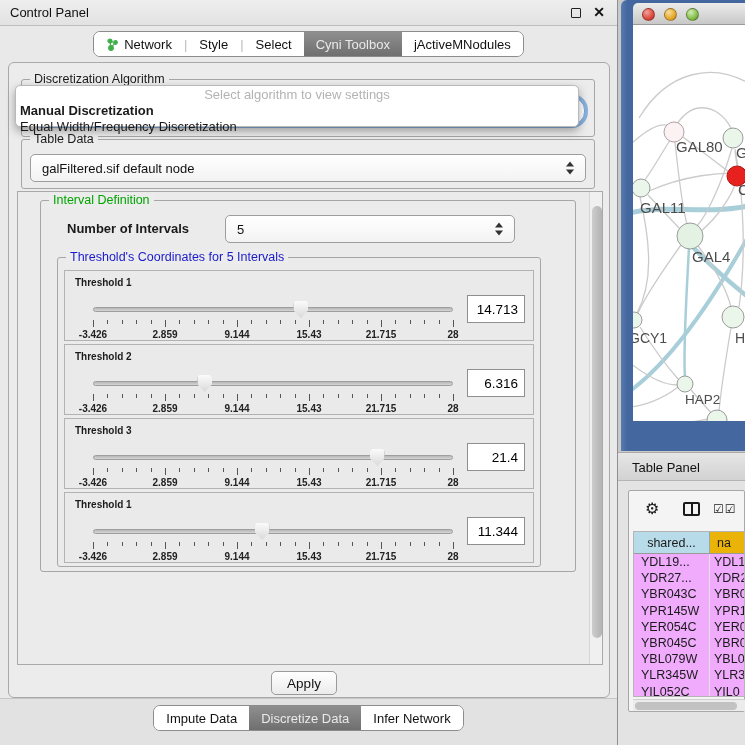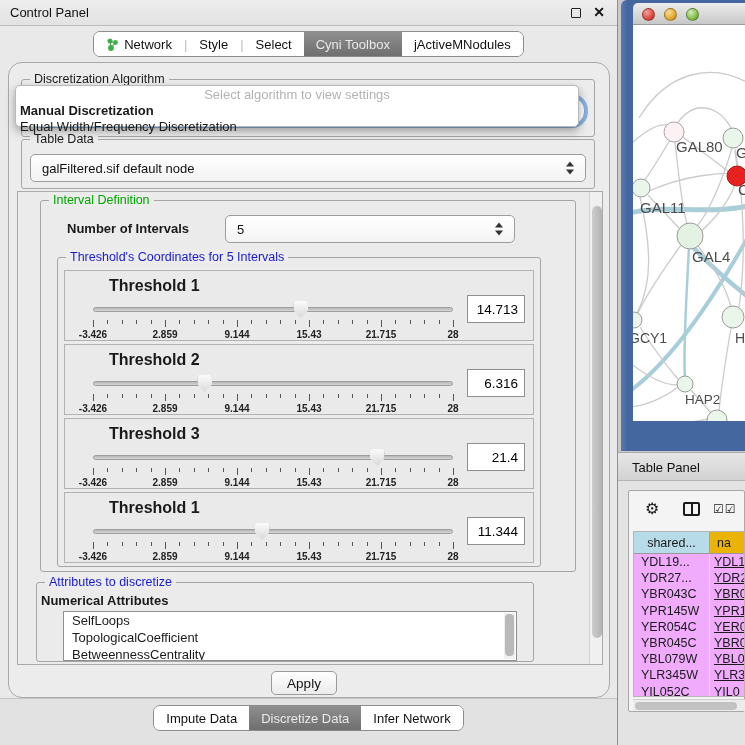--- a/index.html
+++ b/index.html
@@ -15,21 +15,21 @@
   .float-icon { position:absolute; right:36px; top:8px; width:10px; height:10px; border:1.6px solid #222; border-radius:1px; }
   .close-icon { position:absolute; right:12px; top:4px; font-size:14px; font-weight:bold; color:#111; }
 
   .tabbar { position:absolute; left:0; top:31px; width:100%; display:flex; justify-content:center; }
   .tabgroup { display:inline-flex; align-items:stretch; height:26px; background:#fff; border:1px solid #8c8c8c; border-radius:7px; overflow:hidden; }
   .tab { display:flex; align-items:center; gap:5px; padding:0 12px; font-size:13px; color:#111; background:#fff; cursor:default; }
   .tab.sel { background:linear-gradient(#8f8f8f,#6f6f6f); color:#e9e9e9; }
   .sep { align-self:center; color:#bcbcbc; font-size:13px; }
   .nicon svg { display:block; }
 
-  .mainbox { position:absolute; left:8px; top:62px; width:602px; height:636px; background:#ececec; border:1px solid #a9a9a9; border-radius:14px; }
+  .mainbox { position:absolute; left:8px; top:62px; width:602px; height:636px; background:#ececec; border:1px solid #a9a9a9; border-radius:6px; }
   .group { position:absolute; border:1px solid #a6a6a6; border-radius:3px; }
   .gtitle { position:absolute; top:-8px; left:8px; background:#ececec; padding:0 4px; font-size:12.5px; white-space:nowrap; }
   .gtitle.green { color:#00a400; }
   .gtitle.blue { color:#1a1acc; }
 
   
   .algo-group { left:12px; top:16px; width:574px; height:58px; }
   .algo-combo { position:absolute; left:20px; top:34px; width:556px; height:28px; border-radius:13px; background:#fff; border:1px solid #79a7d9; box-shadow:0 0 0 3px rgba(86,148,217,.65); z-index:1; }
   .popup { position:absolute; left:6px; top:22px; width:564px; height:42px; background:#fff; border:1px solid #b9b9b9; border-radius:5px; box-shadow:0 4px 10px rgba(0,0,0,.35); z-index:50; padding-top:1px; }
   .popt { height:16px; line-height:16px; font-size:13px; padding-left:4px; white-space:nowrap; }
@@ -49,21 +49,21 @@
   .scrollarea { position:absolute; left:8px; top:128px; width:586px; height:474px; border:1px solid #a9a9a9; background:#ebebeb; overflow:hidden; }
   .vsb { position:absolute; right:0; top:0; width:13px; height:100%; background:#f0f0f0; border-left:1px solid #d4d4d4; }
   .vsb .thumbv { position:absolute; left:1.5px; top:14px; width:10px; height:432px; border-radius:5px; background:linear-gradient(90deg,#cdcdcd,#b3b3b3); }
 
   .interval-group { left:22px; top:8px; width:536px; height:372px; }
   .noi-label { position:absolute; left:26px; top:20px; font-weight:bold; font-size:13px; }
   .noi-combo { left:184px; top:14px; width:290px; height:28px; }
   .thr-group { left:16px; top:56px; width:484px; height:310px; }
 
   .tbox { position:absolute; left:6px; width:470px; height:71px; background:#eaeaea; border:1px solid #b2b2b2; }
-  .tlabel { position:absolute; left:10px; top:6px; font-weight:bold; font-size:16px;margin-left:34px; }
+  .tlabel { position:absolute; left:10px; top:6px; font-weight:bold; font-size:10px; }
   .slider-zone { position:absolute; left:28px; top:30px; width:360px; height:38px; }
   .track { position:absolute; left:0; top:6px; width:100%; height:5px; background:linear-gradient(#b6b6b6,#d6d6d6); border:1px solid #9e9e9e; border-radius:3px; }
   .thumb { position:absolute; top:0; width:15px; height:17px; transform:translateX(-50%); background:linear-gradient(#fbfbfb,#d9d9d9); clip-path:polygon(15% 0,85% 0,100% 15%,100% 55%,50% 100%,0 55%,0 15%); filter:drop-shadow(0 0 1px #777); }
   .ticks { position:absolute; left:0; top:19px; width:100%; height:8px; }
   .ticks i { position:absolute; width:1px; height:4px; background:#555; }
   .ticks i.major { height:7px; }
   .ticklabels { position:absolute; left:0; top:28px; width:100%; height:12px; }
   .ticklabels span { position:absolute; transform:translateX(-50%); font-size:10px; font-weight:bold; color:#222; white-space:nowrap; }
   .tvalue { position:absolute; right:8px; top:24px; width:58px; height:28px; border:1px solid #8f8f8f; background:#fff; font-family:"Liberation Sans",sans-serif; font-size:13.5px; text-align:right; padding-right:6px; }
 
@@ -97,21 +97,21 @@
   .gear { position:absolute; left:16px; top:8px; font-size:16px; color:#1a1a1a; }
   .colicon { position:absolute; left:54px; top:11px; width:17px; height:14px; border:2px solid #1a1a1a; border-radius:2px; }
   .colicon::after { content:""; position:absolute; left:50%; top:0; width:2px; height:100%; background:#1a1a1a; transform:translateX(-50%); }
   .checks { position:absolute; left:84px; top:11px; font-size:12px; letter-spacing:1px; color:#1a1a1a; }
   .grid { position:absolute; left:4px; top:40px; width:112px; height:166px; background:#fff; border:1px solid #b5b5b5; overflow:hidden; }
   .ghead { display:flex; height:22px; border-bottom:1px solid #9a9a9a; }
   .gh1 { width:76px; background:#b8dbe9; border-right:1px solid #8fa8b4; text-align:center; line-height:22px; font-size:12.5px; }
   .gh2 { flex:1; background:#eab308; padding-left:7px; line-height:22px; font-size:12.5px; }
   .trow { display:flex; height:16.2px; line-height:16.2px; font-size:12.5px; background:#f0abfc; }
   .tc1 { width:76px; padding-left:7px; border-right:1px solid #e2e2e2; white-space:nowrap; overflow:hidden; }
-  .tc2 { flex:1; padding-left:4px; white-space:nowrap; overflow:hidden;text-decoration:underline; }
+  .tc2 { flex:1; padding-left:4px; white-space:nowrap; overflow:hidden; }
   .hsb { position:absolute; left:4px; top:208px; width:112px; height:12px; background:#ececec; border-top:1px solid #cfcfcf; }
   .hsb .thumbh { position:absolute; left:2px; top:2px; width:102px; height:8px; border-radius:4px; background:#c2c2c2; }
 </style>
 </head>
 <body>
 
 <div id="stage">
 
   <div class="left-panel">
 
@@ -365,32 +365,20 @@
                     <span class="tlab" style="left: 60%;">15.43</span>
                     <span class="tlab" style="left: 80%;">21.715</span>
                     <span class="tlab" style="left: 100%;">28</span>
                   </div>
               </div>
               <input class="tvalue" value="11.344" style="">
             </div>
           </div>
         </div>
 
-        <div class="group attr-group">
-          <span class="gtitle blue">Attributes to discretize</span>
-          <span class="attr-sub">Numerical Attributes</span>
-          <div class="listbox">
-            <div class="lsb">
-                <div class="thumbv"></div>
-              </div>
-          <div class="litem">SelfLoops</div>
-              <div class="litem">TopologicalCoefficient</div>
-              <div class="litem">BetweennessCentrality</div>
-            </div>
-        </div>
 
         <div class="vsb">
             <div class="thumbv"></div>
           </div>
       </div>
 
       <button class="apply-btn">Apply</button>
     </div>
 
     <div class="bottomstrip">

